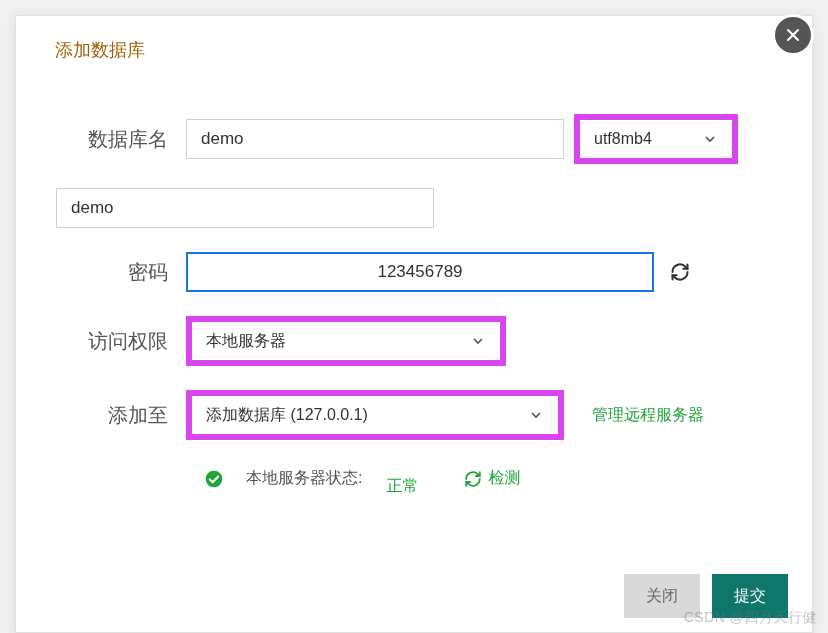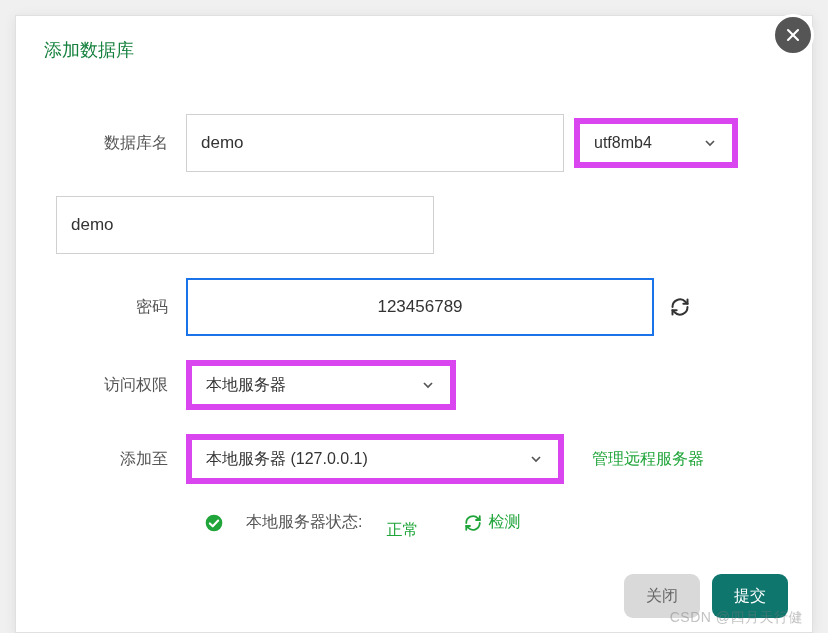--- a/index.html
+++ b/index.html
@@ -31,48 +31,48 @@
       border-radius: 50%;
       display: flex;
       align-items: center;
       justify-content: center;
       cursor: pointer;
       z-index: 10;
       border: 3px solid #fff;
     }
     .close-btn svg { width: 20px; height: 20px; }
     .dialog-title {
-      padding: 22px 28px;
+      padding: 22px 39px;
       font-size: 18px;
-      color: #15803d;
+      color: #a16207;
       font-weight: 500;
     }
     .form-body {
       padding: 30px 40px 10px 40px;
     }
     .form-row {
       display: flex;
       align-items: center;
       margin-bottom: 24px;
     }
     .form-label {
       width: 130px;
       text-align: right;
       padding-right: 18px;
-      font-size: 16px;
+      font-size: 20px;
       color: #555;
     }
     .form-control {
       flex: 0 0 auto;
       display: flex;
       align-items: center;
       gap: 10px;
     }
     .input {
-      height: 58px;
+      height: 40px;
       border: 1px solid #d0d0d0;
       padding: 0 14px;
       font-size: 17px;
       color: #333;
       outline: none;
       background: #fff;
     }
     .input.focused {
       border: 2.5px solid #1a73e8;
       text-align: center;
@@ -86,21 +86,21 @@
       padding: 0 40px 0 14px;
       font-size: 16px;
       color: #333;
       background: #fff;
       position: relative;
       display: flex;
       align-items: center;
       cursor: pointer;
     }
     .select-charset { width: 164px; }
-    .select-access { width: 270px; }
+    .select-access { width: 320px; }
     .select-addto { width: 378px; }
     .chevron {
       position: absolute;
       right: 14px;
       top: 50%;
       transform: translateY(-50%);
     }
     .chevron svg { width: 16px; height: 16px; display: block; }
     .refresh-icon {
       cursor: pointer;
@@ -147,27 +147,27 @@
       display: flex;
       gap: 12px;
       padding-bottom: 14px;
     }
     .btn {
       height: 44px;
       padding: 0 22px;
       border: none;
       font-size: 16px;
       cursor: pointer;
-      border-radius: 9px;
+      border-radius: 0;
     }
     .btn-cancel { background: #d9d9d9; color: #666; }
     .btn-submit { background: #0f766e; color: #fff; }
     .watermark {
       position: fixed;
-      right: 25px;
+      right: 11px;
       bottom: 6px;
       font-size: 14px;
       color: rgba(120,120,120,0.45);
       letter-spacing: 0.5px;
       pointer-events: none;
     }
   </style>
 </head>
 <body>
 
@@ -231,21 +231,21 @@
               </svg>
           </span>
         </div>
       </div>
     </div>
 
     <div class="form-row">
       <div class="form-label">添加至</div>
       <div class="form-control">
         <div class="select select-addto">
-          <span>本地服务器 (127.0.0.1)</span>
+          <span>添加数据库 (127.0.0.1)</span>
           <span class="chevron">
             <svg viewBox="0 0 24 24" fill="none" stroke="#555" stroke-width="2.5">
                 <polyline points="6 9 12 15 18 9"></polyline>
               </svg>
           </span>
         </div>
         <span class="link-green">管理远程服务器</span>
       </div>
     </div>
 

